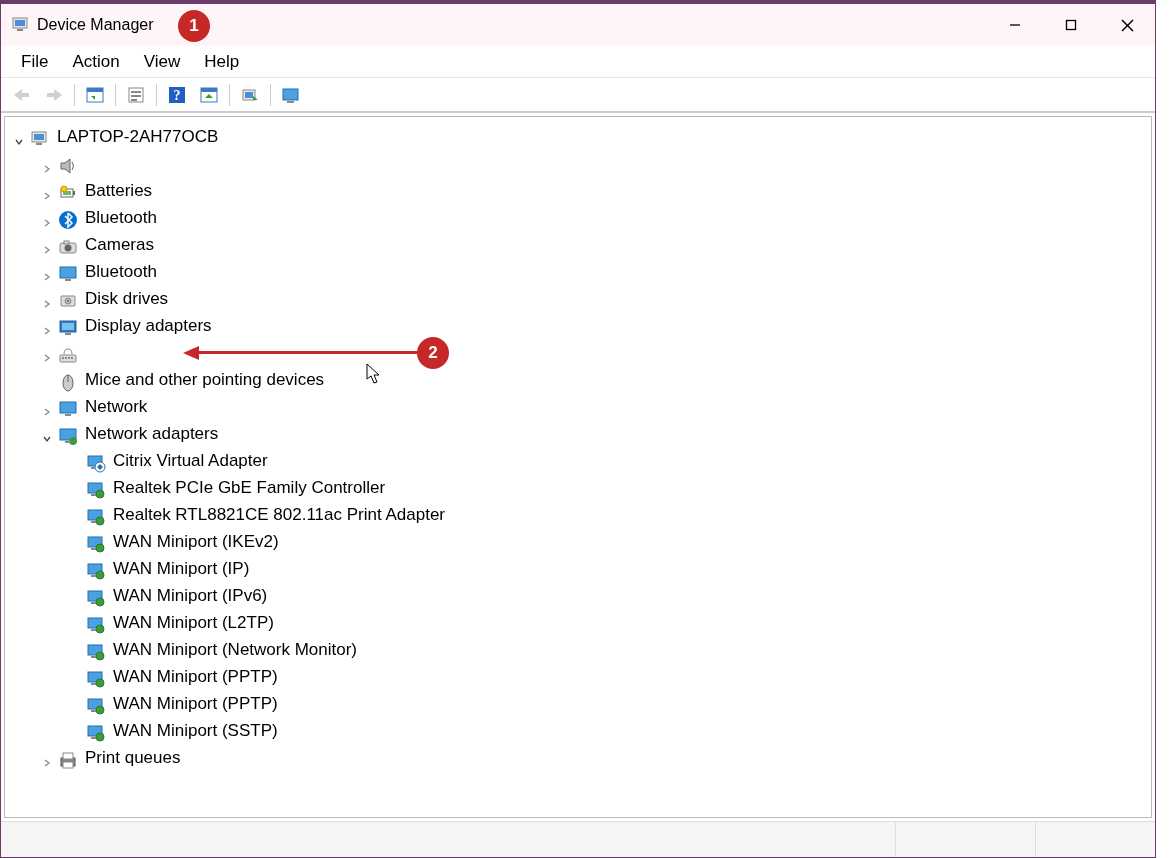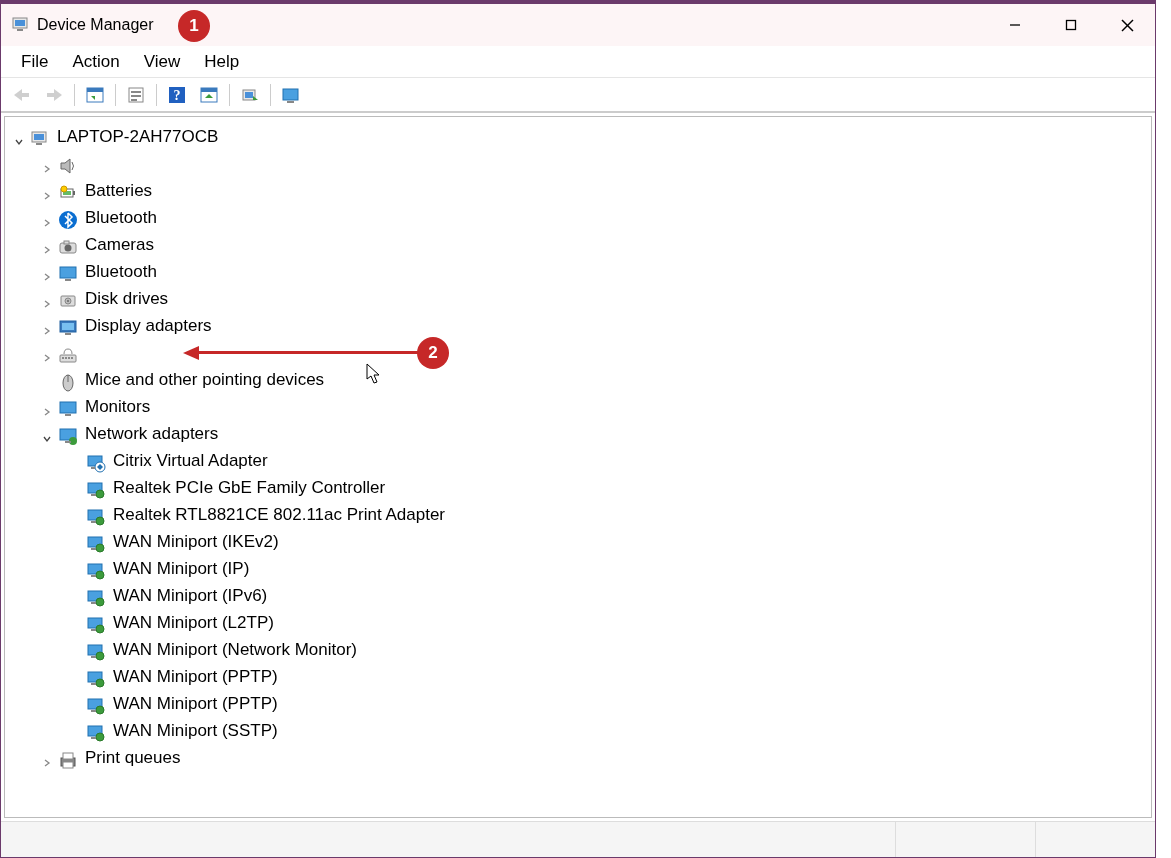--- a/index.html
+++ b/index.html
@@ -444,21 +444,21 @@
               <svg width="10" height="10">
                 <polyline points="3,2 7,5 3,8" fill="none" stroke="#888" stroke-width="1.3"></polyline>
               </svg>
             </span>
             <span class="dev-icon">
               <svg width="20" height="20">
                 <rect x="2" y="3" width="16" height="11" fill="#4aa0e0" stroke="#2070b0"></rect>
                 <rect x="7" y="15" width="6" height="2" fill="#888"></rect>
               </svg>
             </span>
-            <span class="label">Monitors</span>
+            <span class="label">Network</span>
           </div>
           <div class="tree-item">
             <span class="pad" style="width:34px;"></span>
             <span class="expander">
               <svg width="10" height="10">
                 <polyline points="2,3 5,7 8,3" fill="none" stroke="#444" stroke-width="1.3"></polyline>
               </svg>
             </span>
             <span class="dev-icon">
               <svg width="20" height="20">

